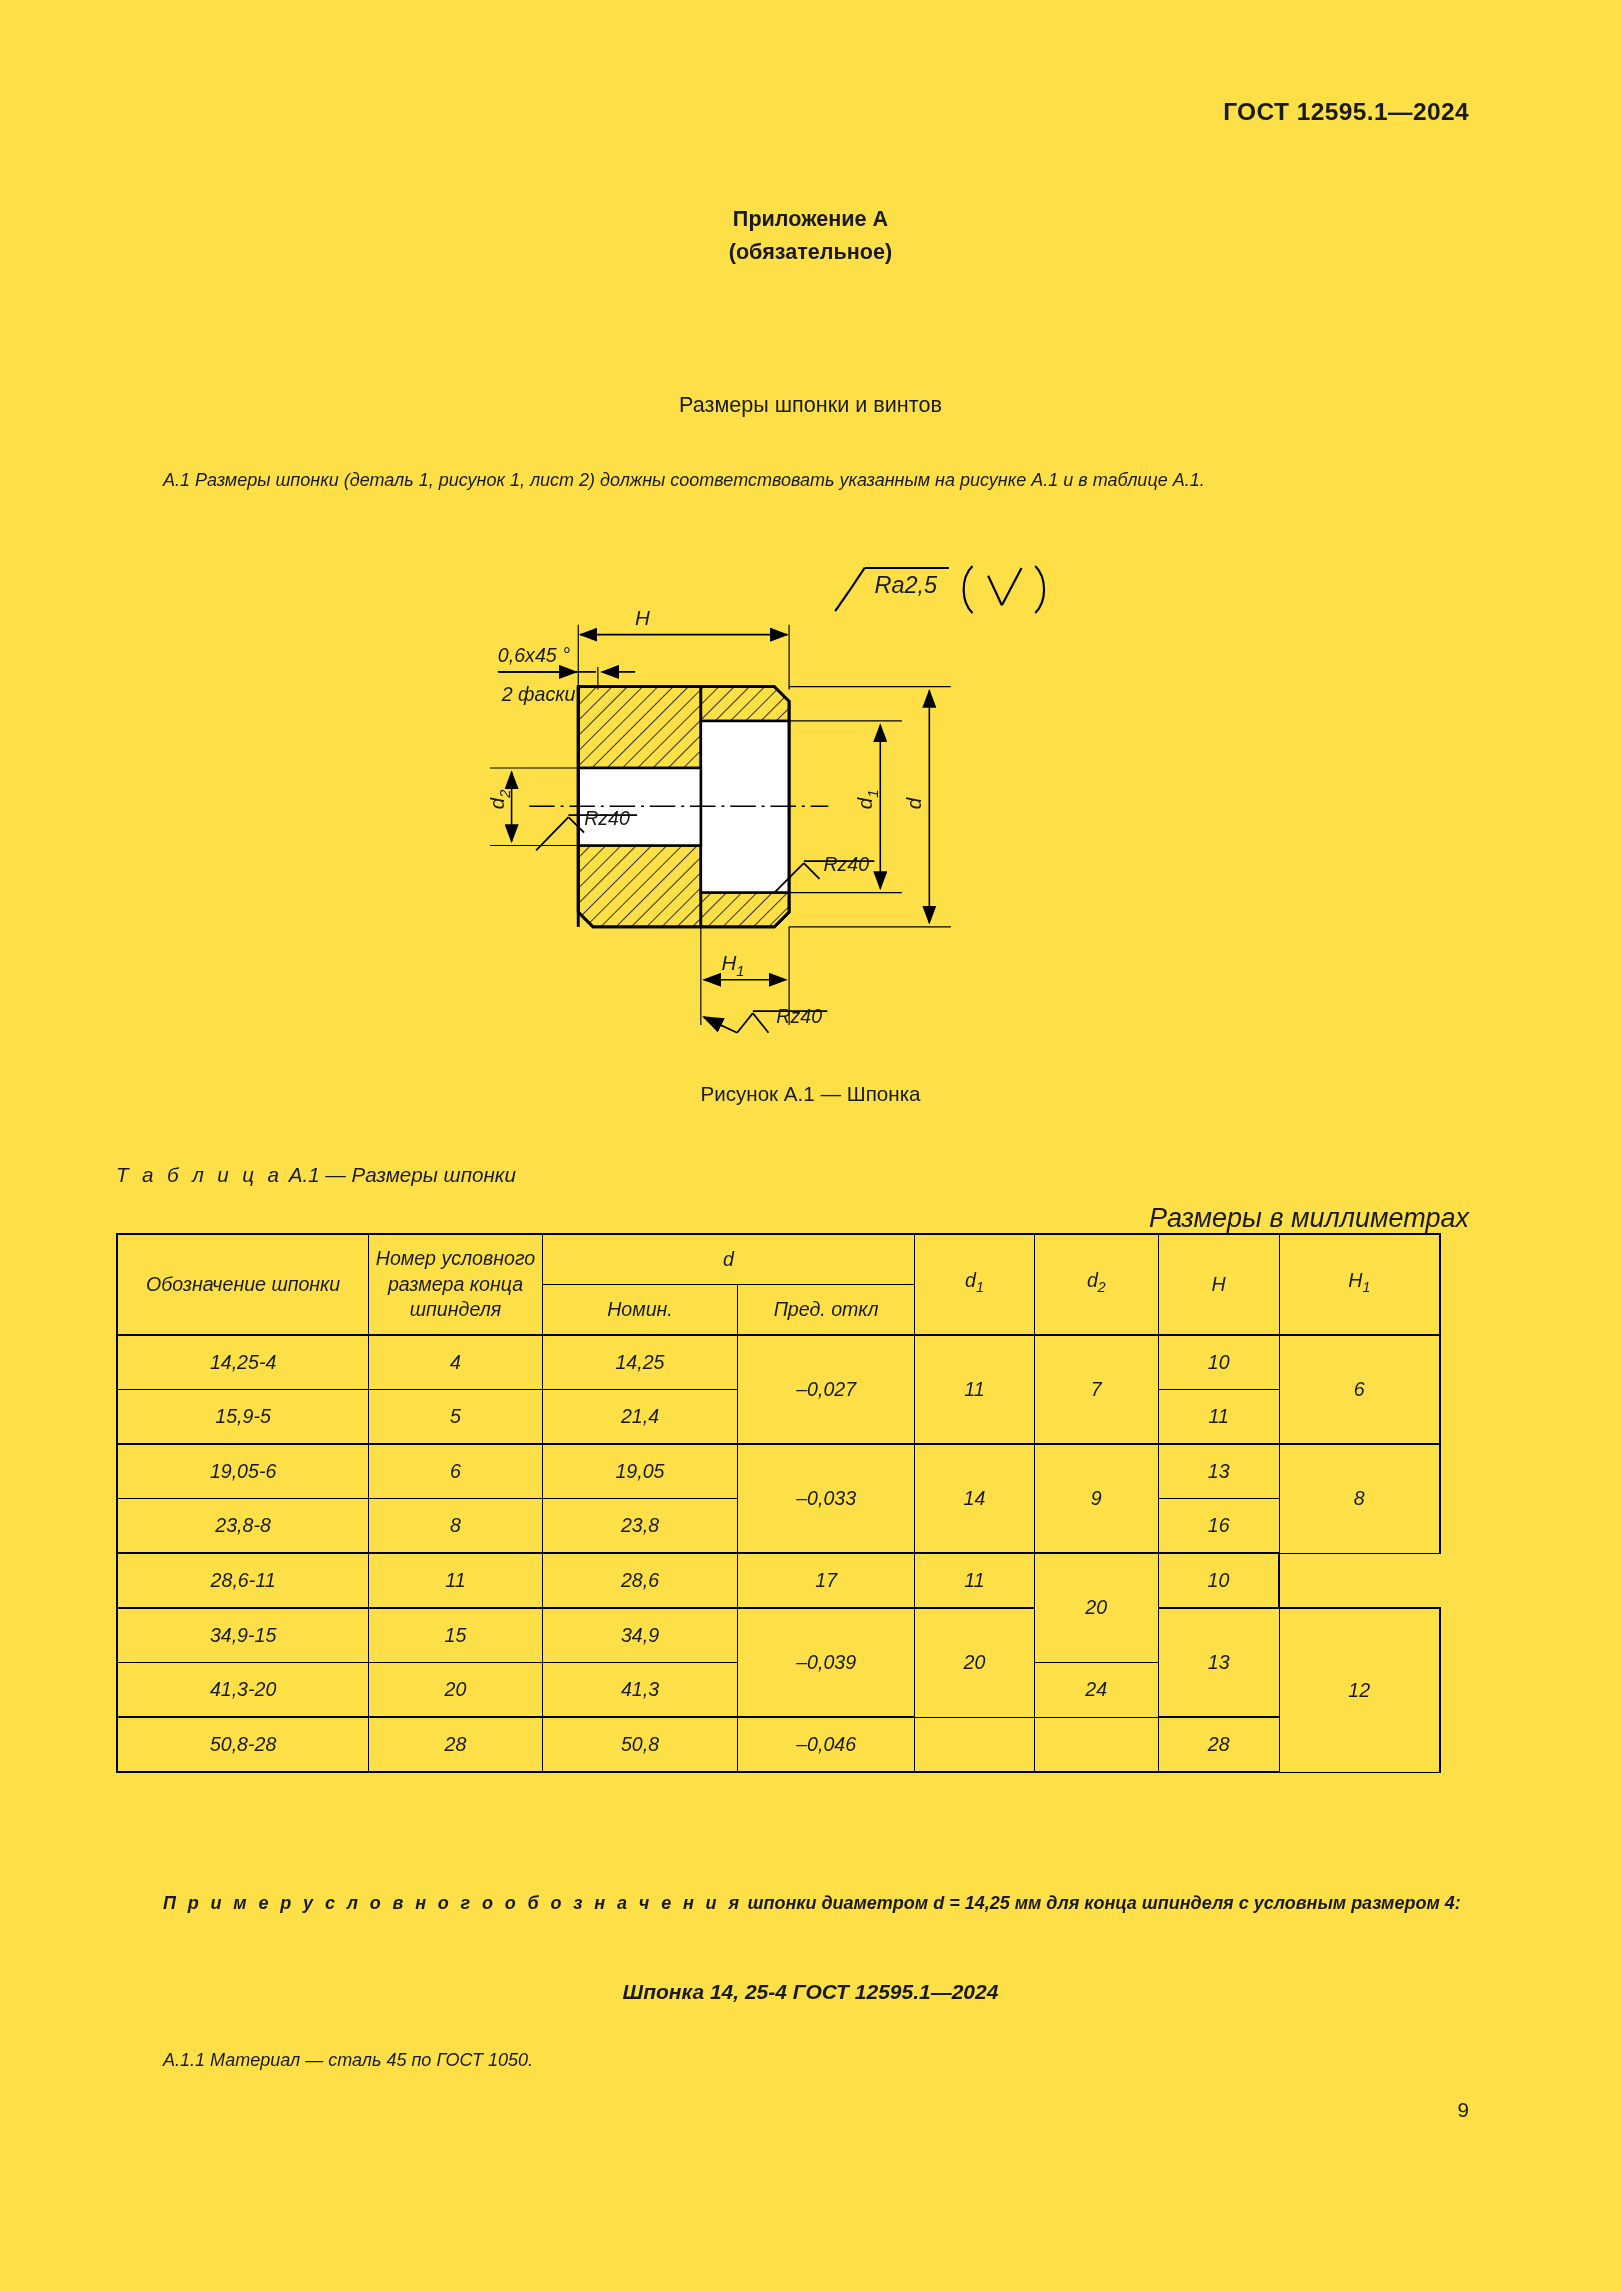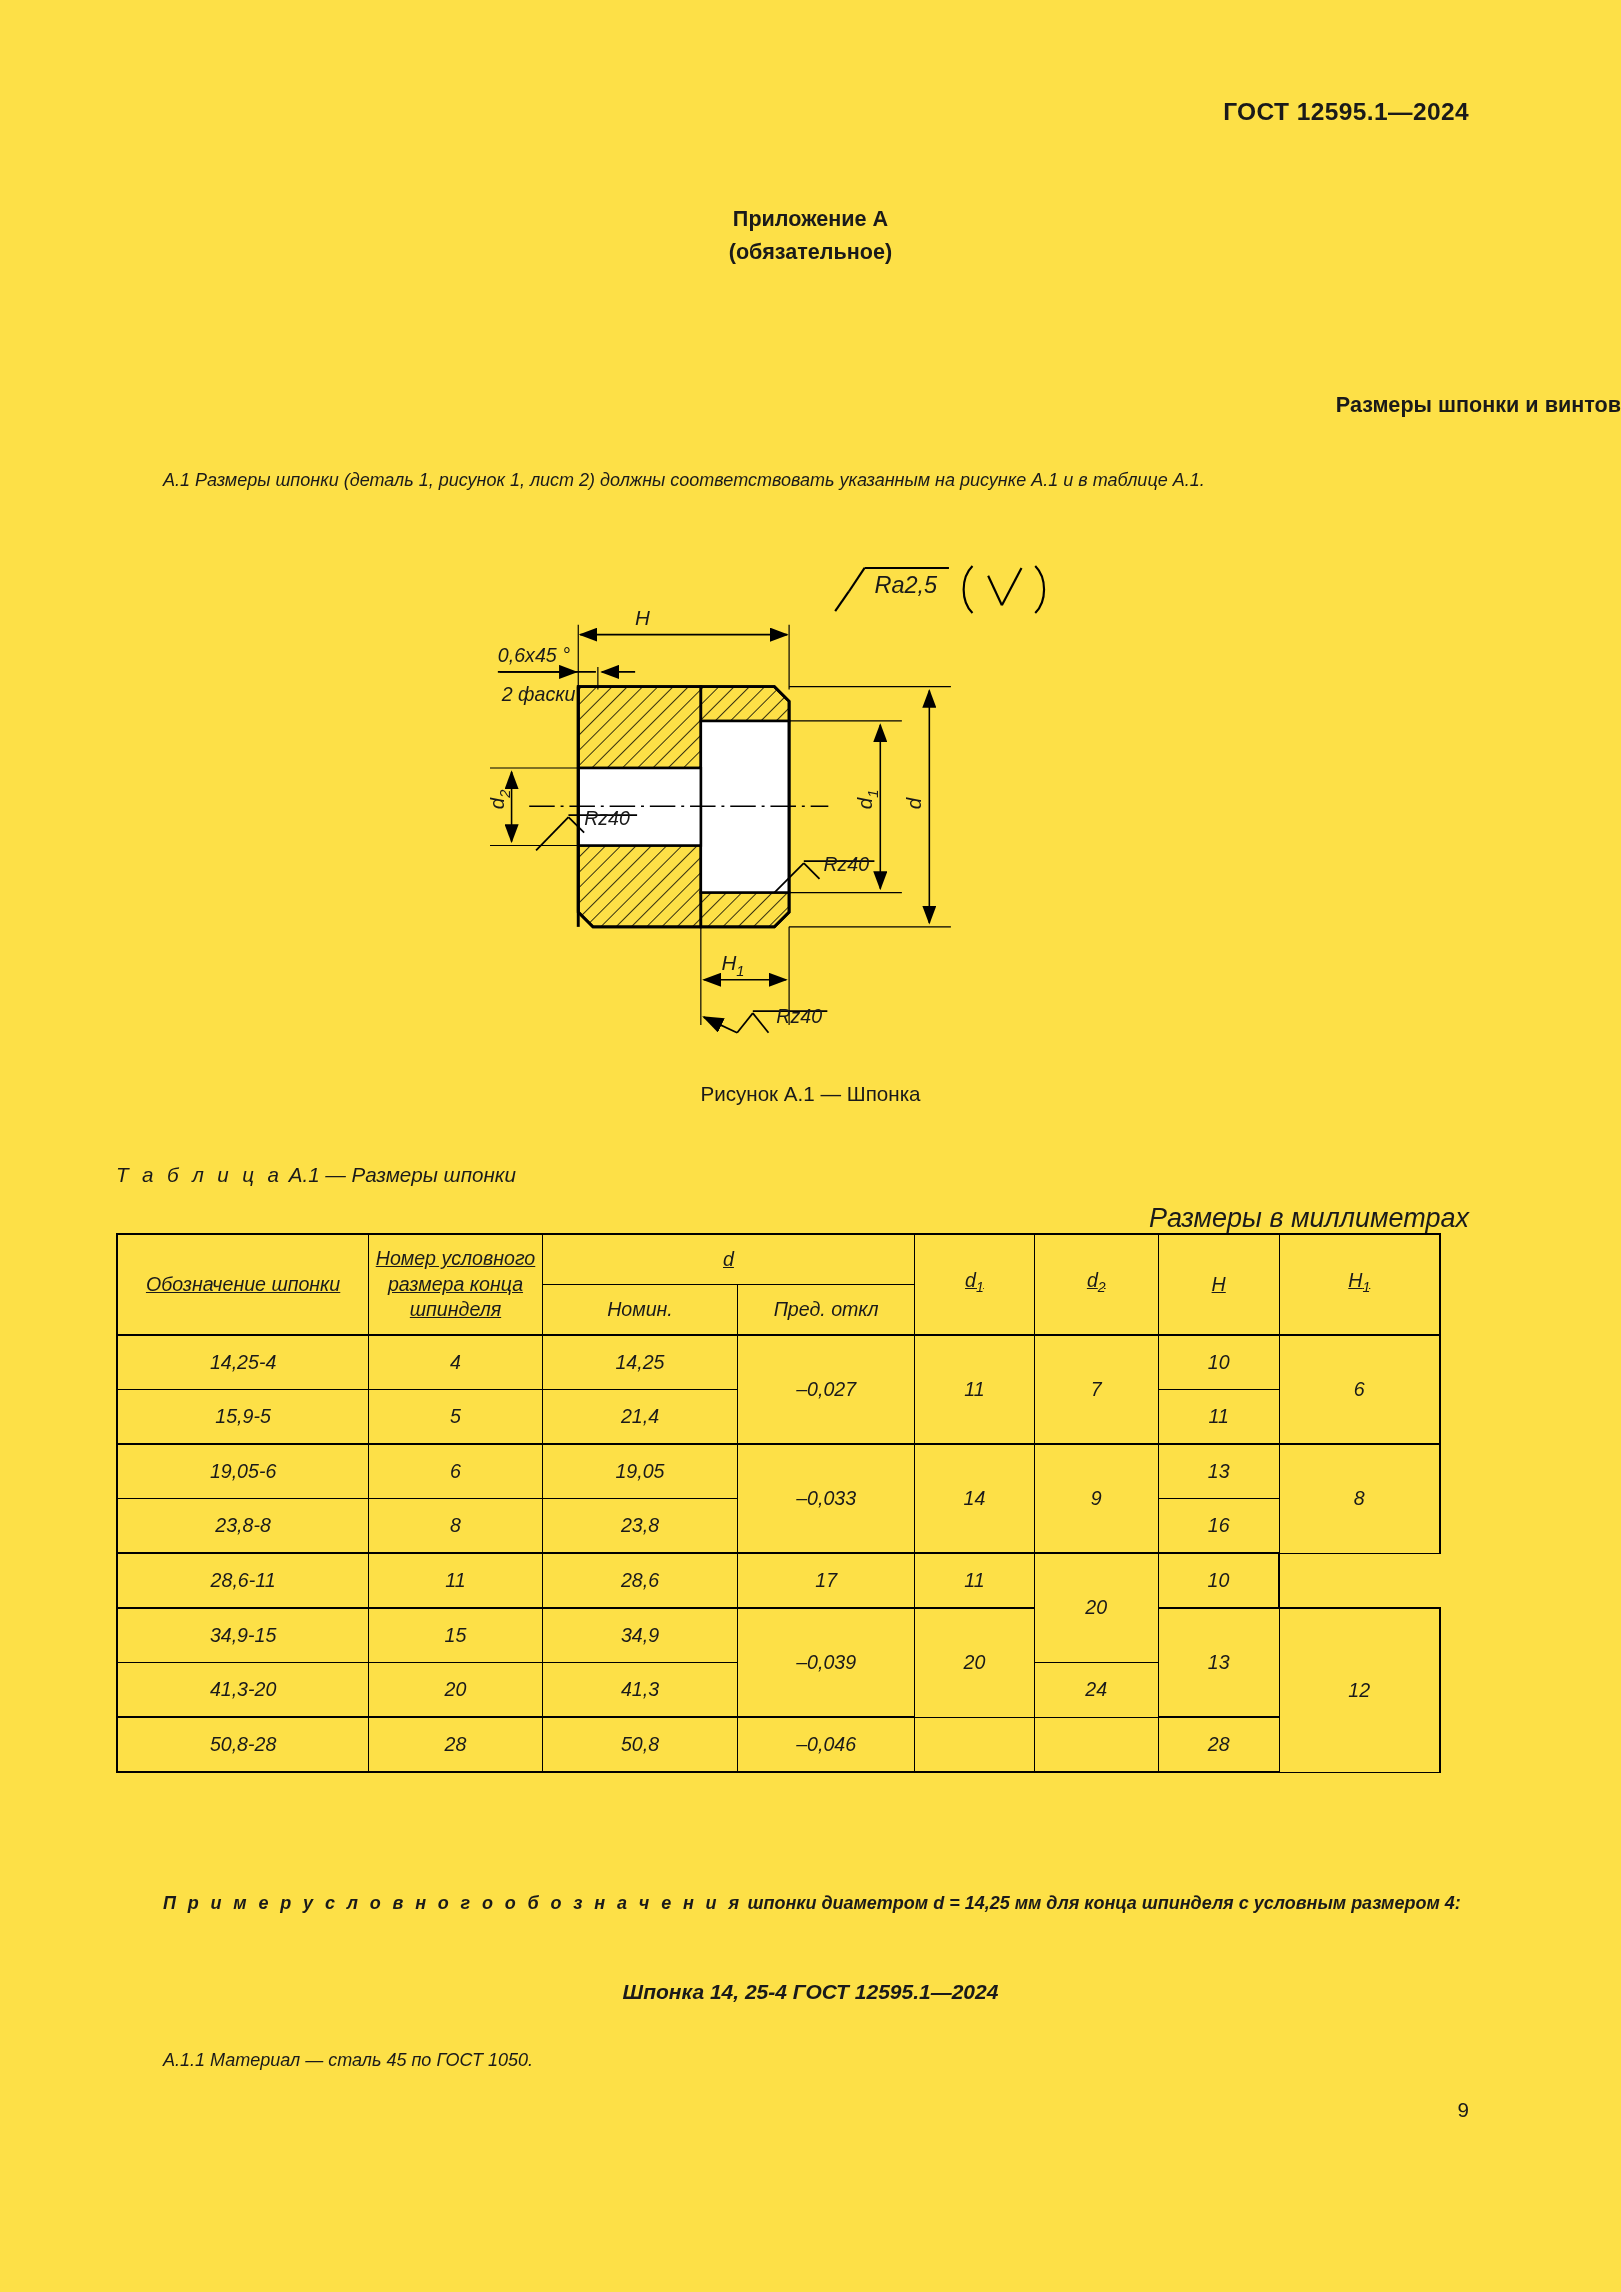--- a/index.html
+++ b/index.html
@@ -42,23 +42,23 @@
     font-weight: bold;
     line-height: 33px;
   }
   .appendix-block .ln { display: block; }
 
   .section-title {
     position: absolute;
     top: 392px;
     left: 0;
     width: 1621px;
-    text-align: right;
+    text-align: center;
     font-size: 21.6px;
-    font-weight: bold;
+    font-weight: normal;
   }
 
   
   .para {
     position: absolute;
     font-style: italic;
     font-size: 18px;
     line-height: 32px;
     text-align: justify;
   }
@@ -117,21 +117,21 @@
   table.dims th, table.dims td {
     border: 1px solid #000;
     text-align: center;
     vertical-align: middle;
     font-weight: normal;
     font-style: italic;
     padding: 2px 2.9px;
     line-height: 25.5px;
   }
   table.dims thead th { height: 90px; }
-  table.dims .hdr-top { border-top: 2.9px solid #000; text-decoration: underline; }
+  table.dims .hdr-top { border-top: 2.9px solid #000; }
   table.dims tbody tr td { height: 49px; }
   table.dims .thick-top { border-top: 2.5px solid #000; }
   table.dims .thick-bottom { border-bottom: 2.5px solid #000; }
   .outer-l { border-left: 2.5px solid #000 !important; }
   .outer-r { border-right: 2.5px solid #000 !important; }
   sub { font-size: 0.72em; }
 
   
   .para.p-example {
     top: 1887px;

